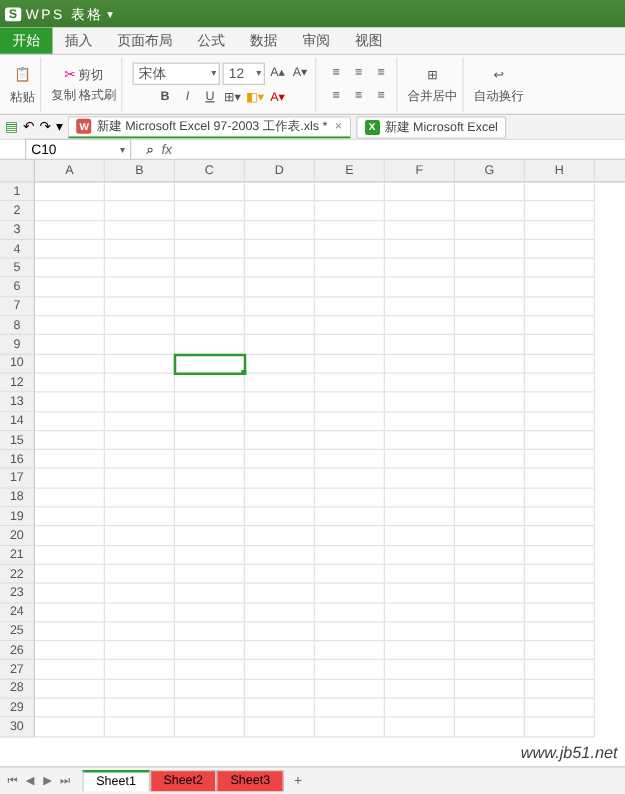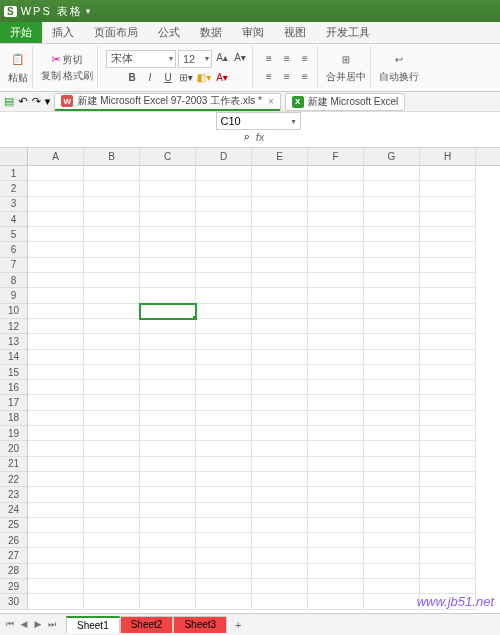--- a/index.html
+++ b/index.html
@@ -24,21 +24,21 @@
 .ribbon .btn-row { display: flex; gap: 2px; }
 .ribbon .mini { width: 16px; height: 16px; border: 1px solid transparent; display: flex; align-items: center; justify-content: center; font-size: 10px; cursor: pointer; }
 
 .qat { height: 20px; background: #f3f3f3; border-bottom: 1px solid #ddd; display: flex; align-items: center; padding: 0 4px; font-size: 11px; gap: 4px; overflow: hidden; }
 .qat .doc-tab { display: flex; align-items: center; gap: 4px; padding: 0 6px; height: 18px; border: 1px solid #ccc; background: #fff; border-radius: 2px; font-size: 10px; color: #444; white-space: nowrap; }
 .qat .doc-tab.active { border-bottom: 2px solid #2e9a2e; }
 .qat .w-icon { width: 12px; height: 12px; background: #d9534f; color: #fff; display: flex; align-items: center; justify-content: center; font-size: 8px; font-weight: bold; border-radius: 2px; }
 .qat .x-icon { width: 12px; height: 12px; background: #2e9a2e; color: #fff; display: flex; align-items: center; justify-content: center; font-size: 8px; font-weight: bold; border-radius: 2px; }
 .qat .close { font-size: 10px; color: #888; margin-left: 2px; }
 
-.formula-bar { height: 36px; background: #fff; border-bottom: 1px solid #d0d0d0; display: flex; align-items: center; font-size: 11px; flex-direction: column; }
+.formula-bar { height: 16px; background: #fff; border-bottom: 1px solid #d0d0d0; display: flex; align-items: center; font-size: 11px; }
 .name-box { width: 85px; height: 18px; border: 1px solid #ccc; margin: 0 4px 0 20px; padding: 0 4px; display: flex; align-items: center; justify-content: space-between; }
 .name-box .dd2 { font-size: 8px; color: #666; }
 .fx-area { display: flex; align-items: center; gap: 6px; margin-left: 8px; }
 .fx { font-style: italic; color: #666; font-size: 11px; }
 
 .grid-area { position: relative; height: 480px; overflow: hidden; }
 .col-headers { display: flex; height: 18px; background: #f0f0f0; border-bottom: 1px solid #ccc; }
 .corner { width: 28px; border-right: 1px solid #ccc; background: #eee; }
 .col-h { width: 56px; border-right: 1px solid #ddd; display: flex; align-items: center; justify-content: center; font-size: 10px; color: #555; }
 .rows { }
@@ -49,40 +49,39 @@
 .sel::after { content:""; position:absolute; right:-2px; bottom:-2px; width:4px; height:4px; background:#2e9a2e; }
 
 .sheet-bar { position: absolute; bottom: 0; left: 0; right: 0; height: 22px; background: #f3f3f3; border-top: 1px solid #ccc; display: flex; align-items: center; font-size: 11px; padding: 0 4px; gap: 2px; }
 .sheet-bar .nav { display:flex; gap:2px; margin-right:6px; }
 .sheet-bar .nav span { width:12px; text-align:center; color:#777; cursor:pointer; font-size:9px; }
 .sheet-tab { padding: 2px 10px; background: #fff; border: 1px solid #ccc; border-bottom: none; font-size: 10px; cursor: pointer; }
 .sheet-tab.active { background: #fff; border-top: 2px solid #2e9a2e; }
 .sheet-tab.inactive { background: #ef4444; }
 .add-sheet { padding: 2px 6px; color: #666; cursor: pointer; }
 
-.watermark { position: absolute; right: 6px; bottom: 26px; font-size: 13px; color: #8b5cf6; font-style: italic; pointer-events: none; }
+.watermark { position: absolute; right: 6px; bottom: 26px; font-size: 13px; color: #404040; font-style: italic; pointer-events: none; }
 </style>
 </head>
 <body>
 
 <div class="titlebar">
   <span class="logo">S</span>
   <span class="app-name">WPS 表格</span>
   <span class="dd">▾</span>
 </div>
 
 <div class="menubar" id="menubar">
     <div class="tab active">开始</div>
     <div class="tab">插入</div>
     <div class="tab">页面布局</div>
     <div class="tab">公式</div>
     <div class="tab">数据</div>
     <div class="tab">审阅</div>
     <div class="tab">视图</div>
-    <div class="tab">开发工具</div>
   </div>
 
 <div class="ribbon">
   <div class="group">
     <div class="icon-btn">📋</div>
     <div class="small-label">粘贴</div>
   </div>
   <div class="group">
     <div class="btn-row">
       <span style="color:#d08;">✂</span>

